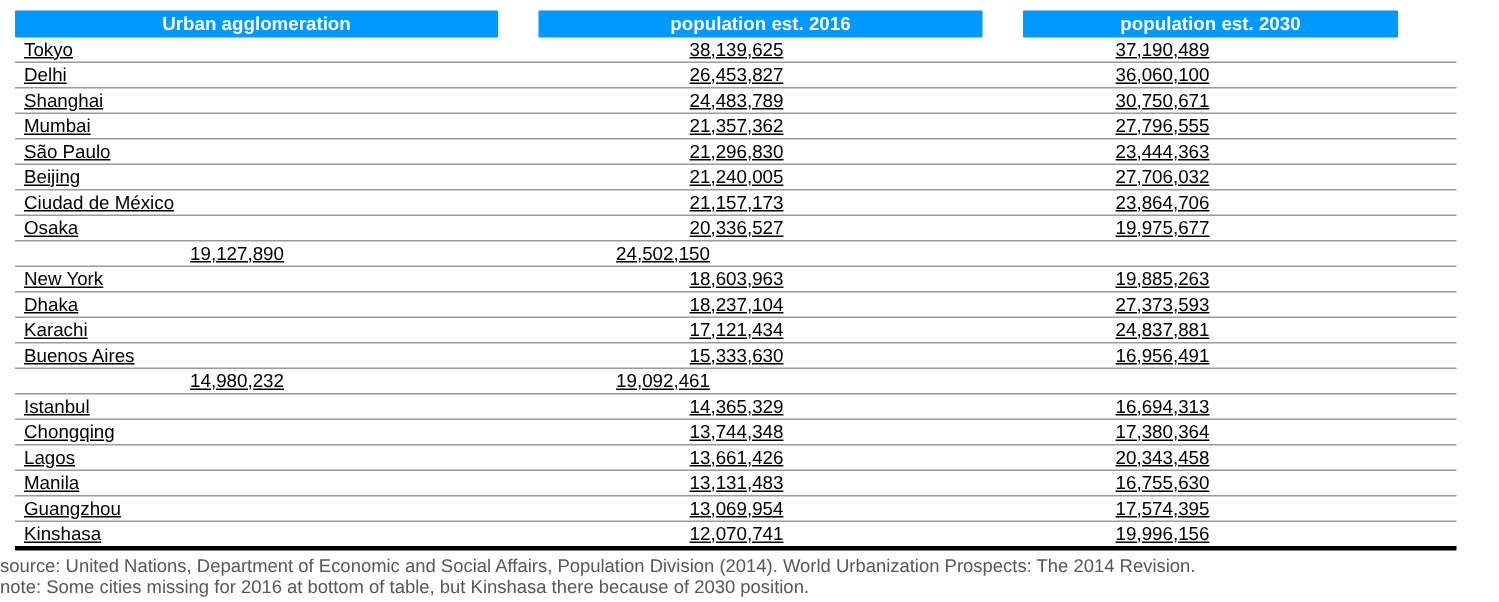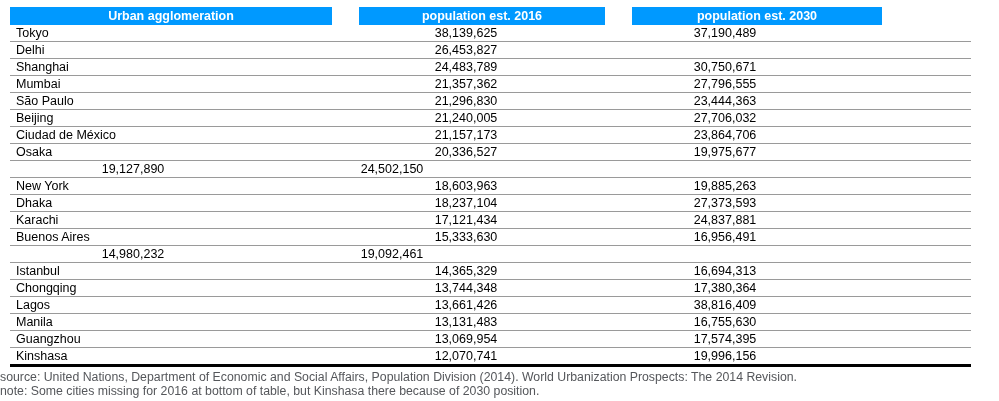--- a/index.html
+++ b/index.html
@@ -34,37 +34,38 @@
     background: var(--header-bg, #0099ff);
     color: var(--header-text, #fff);
     font-weight: bold;
     font-size: 12.5px;
     line-height: 18px;
     text-align: center;
     white-space: nowrap;
     overflow: hidden;
   }
   .c1 { width: 322px; }
-  .c2 { width: 246px; }
+  .c2 { width: 296px; }
   .c3 { width: 250px; }
   .tr {
     display: flex;
     column-gap: 11px;
     height: 17px;
     box-sizing: border-box;
     border-bottom: 1px solid var(--row-border, #9a9a9a);
     align-items: center;
   }
   .tr:last-child { border-bottom: none; height: 16px; }
   .td {
     font-size: 12.5px;
     line-height: 15px;
     color: #000;
     white-space: nowrap;
     overflow: hidden;
+    text-decoration: underline;
   }
   .td.c1 {
     text-align: left;
     padding-left: 6px;
     box-sizing: border-box;
   }
   .num { text-align: center; }
   .footer {
     margin-top: 4px;
     font-size: 12.3px;
@@ -88,20 +89,21 @@
     <div class="tbody" id="tbody">
   <div class="tr">
     <div class="td c1">Tokyo</div>
     <div class="td c2 num">38,139,625</div>
     <div class="td c3 num">37,190,489</div>
   </div>
 
   <div class="tr">
     <div class="td c1">Delhi</div>
     <div class="td c2 num">26,453,827</div>
+    <div class="td c3 num">36,060,100</div>
   </div>
 
   <div class="tr">
     <div class="td c1">Shanghai</div>
     <div class="td c2 num">24,483,789</div>
     <div class="td c3 num">30,750,671</div>
   </div>
 
   <div class="tr">
     <div class="td c1">Mumbai</div>
@@ -175,21 +177,21 @@
 
   <div class="tr">
     <div class="td c1">Chongqing</div>
     <div class="td c2 num">13,744,348</div>
     <div class="td c3 num">17,380,364</div>
   </div>
 
   <div class="tr">
     <div class="td c1">Lagos</div>
     <div class="td c2 num">13,661,426</div>
-    <div class="td c3 num">38,816,409</div>
+    <div class="td c3 num">20,343,458</div>
   </div>
 
   <div class="tr">
     <div class="td c1">Manila</div>
     <div class="td c2 num">13,131,483</div>
     <div class="td c3 num">16,755,630</div>
   </div>
 
   <div class="tr">
     <div class="td c1">Guangzhou</div>

